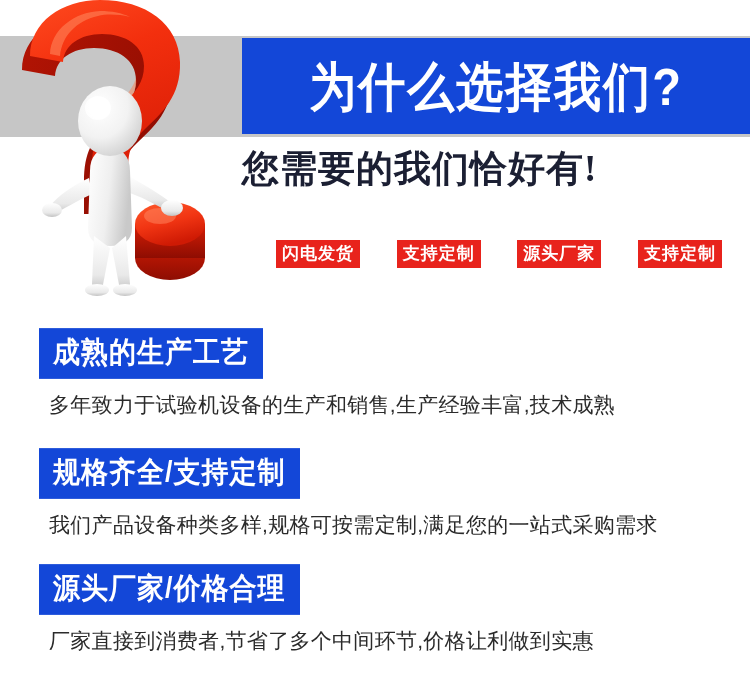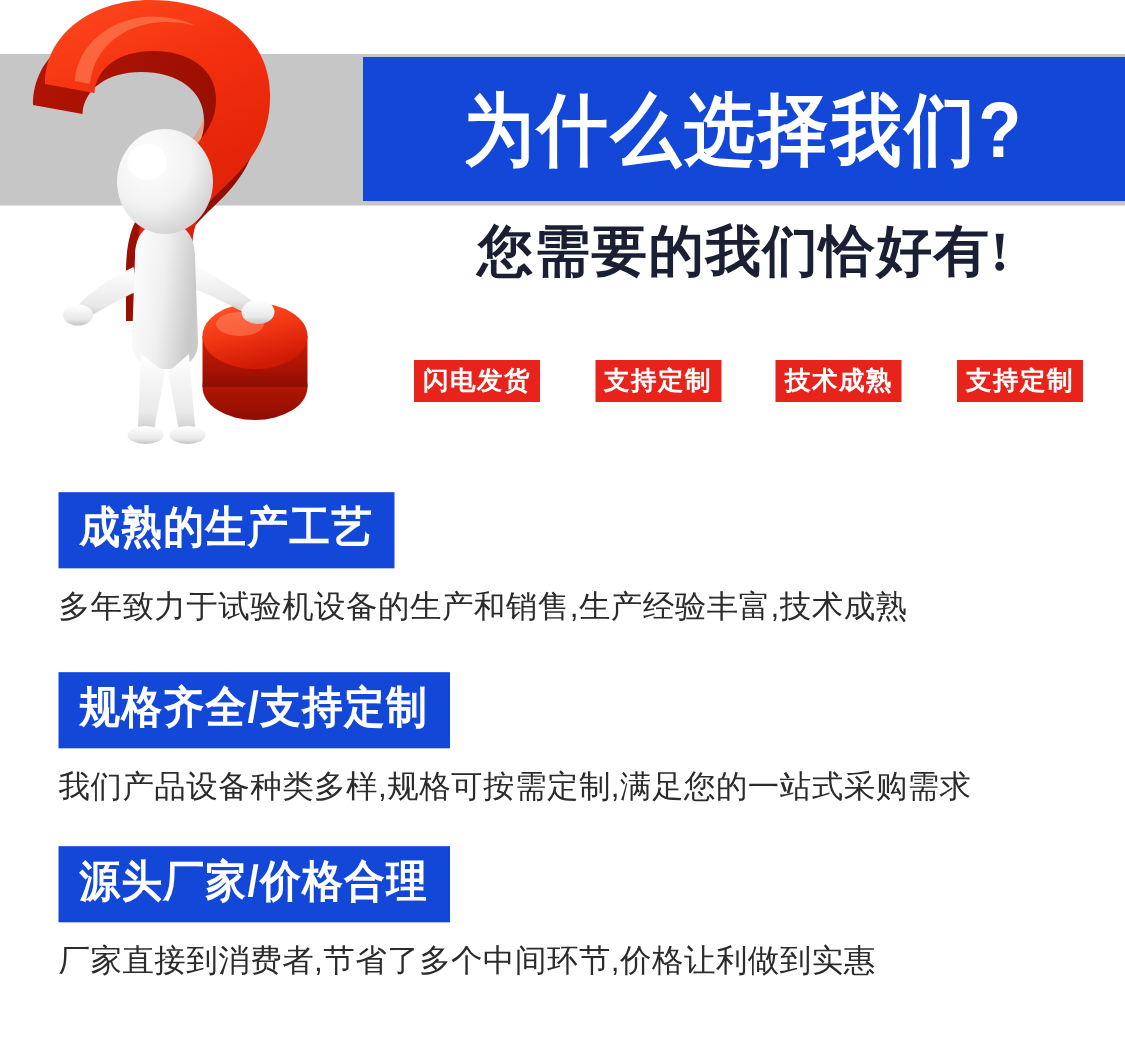--- a/index.html
+++ b/index.html
@@ -46,21 +46,20 @@
     letter-spacing: 2px;
     line-height: 1;
     white-space: nowrap;
     transform: scaleY(1.12);
   }
 
   .subhead {
     position: absolute;
     left: 242px; top: 148px;
     width: 508px;
-    text-align: center;
     color: #1b1f33;
     font-size: 37px;
     font-weight: bold;
     letter-spacing: 1px;
     line-height: 1.15;
     white-space: nowrap;
     font-family: "Liberation Serif", "DejaVu Serif", serif;
   }
 
   .badges {
@@ -111,21 +110,21 @@
     padding: 9px 14px 11px 14px;
     margin-left: 23px;
     white-space: nowrap;
     transform: scaleY(1.08);
     transform-origin: left center;
   }
   .feature-body {
     color: #2b2b2b;
     font-size: 21px;
     line-height: 1.55;
-    margin: 12px 20px 0 23px;
+    margin: 12px 20px 0 33px;
     letter-spacing: 0.3px;
   }
 
   .f1 { margin-top: 30px; }
   .f2 { margin-top: 28px; }
   .f3 { margin-top: 25px; }
 </style>
 </head>
 <body>
 
@@ -135,21 +134,21 @@
 
   <div class="blue-banner">
     <div class="blue-banner-text">为什么选择我们?</div>
   </div>
 
   <div class="subhead">您需要的我们恰好有!</div>
 
   <div class="badges">
     <span class="badge">闪电发货</span>
     <span class="badge">支持定制</span>
-    <span class="badge">技术成熟</span>
+    <span class="badge">源头厂家</span>
     <span class="badge">支持定制</span>
   </div>
 
   <svg id="illo" viewBox="0 0 252 302">
     <defs>
       <linearGradient id="qTop" x1="0" y1="0" x2="0.3" y2="1">
         <stop offset="0%" stop-color="#ff4a1f"></stop>
         <stop offset="38%" stop-color="#f32f0e"></stop>
         <stop offset="100%" stop-color="#d81c05"></stop>
       </linearGradient>

